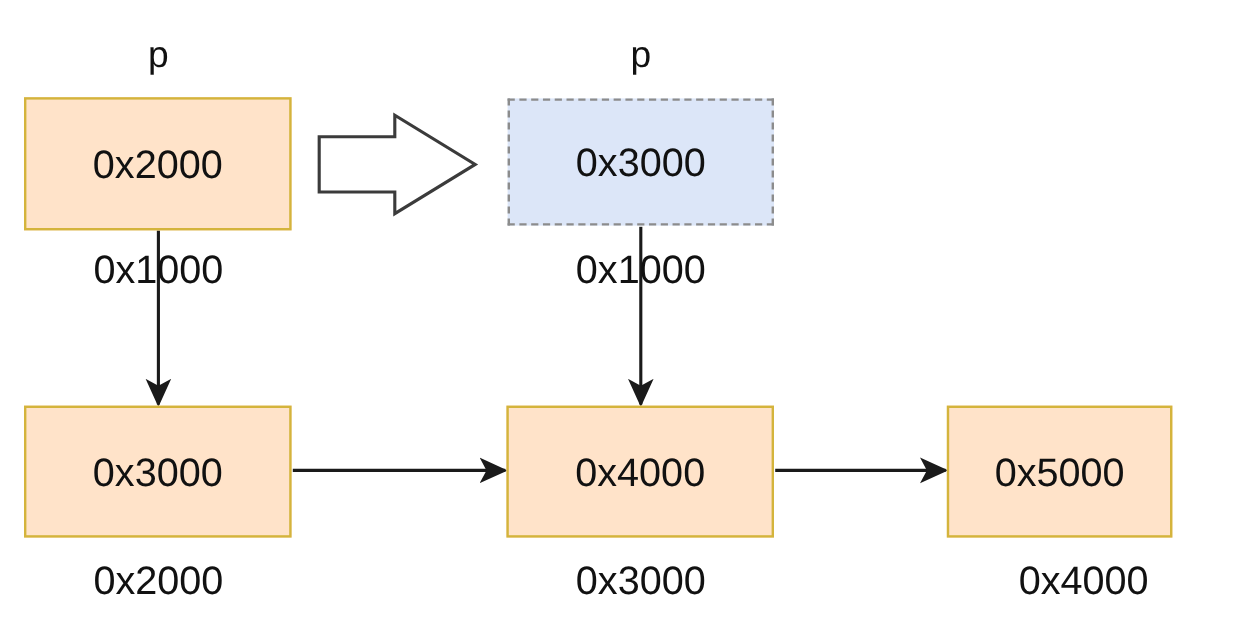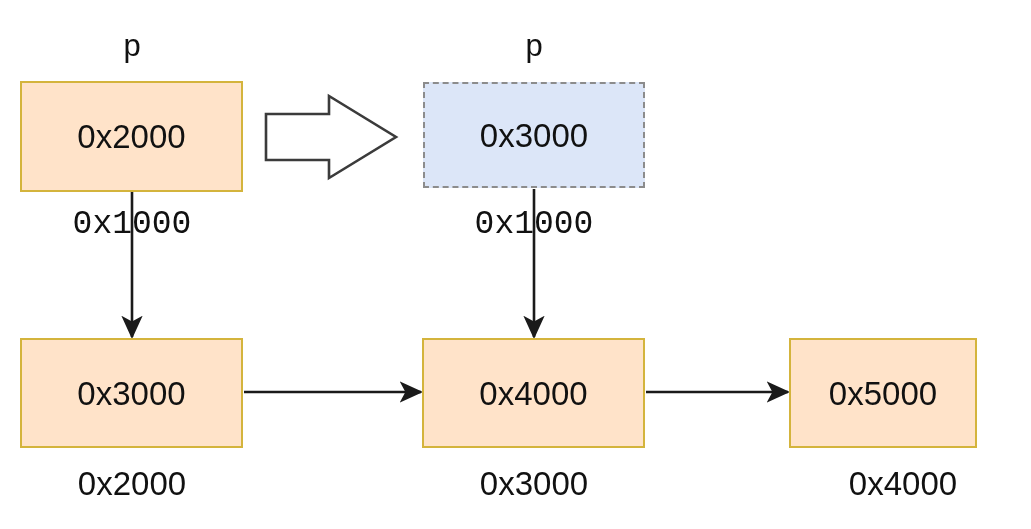--- a/index.html
+++ b/index.html
@@ -60,21 +60,20 @@
     white-space: nowrap;
   }
   .edge-label {
     position: absolute;
     font-size: 33px;
     color: #111111;
     text-align: center;
     line-height: 1;
     white-space: nowrap;
     background: transparent;
-    font-family: Liberation Mono, monospace;
   }
 </style>
 </head>
 <body>
 
 <div id="canvas">
 
   <svg class="svg-layer" viewBox="0 0 1031 529" xmlns="http://www.w3.org/2000/svg">
     <defs>
       <marker id="arrowhead" markerWidth="9" markerHeight="9" refX="8.2" refY="4.5" orient="auto" markerUnits="strokeWidth">

